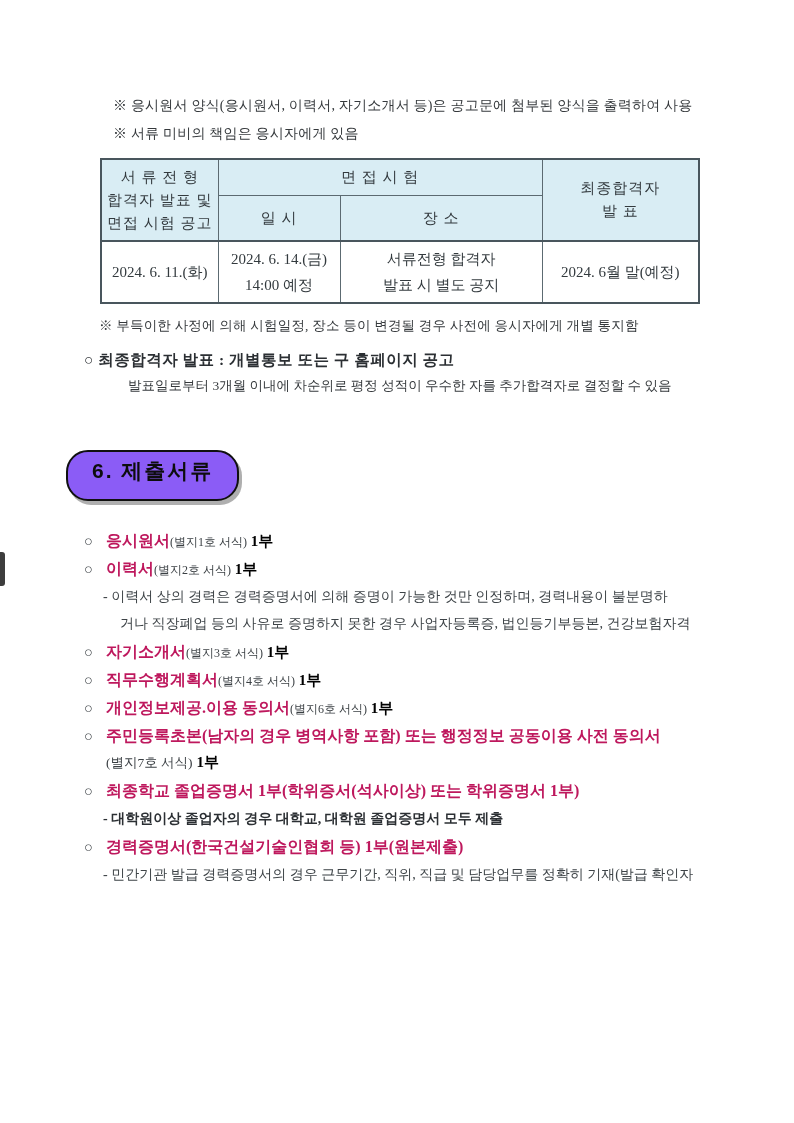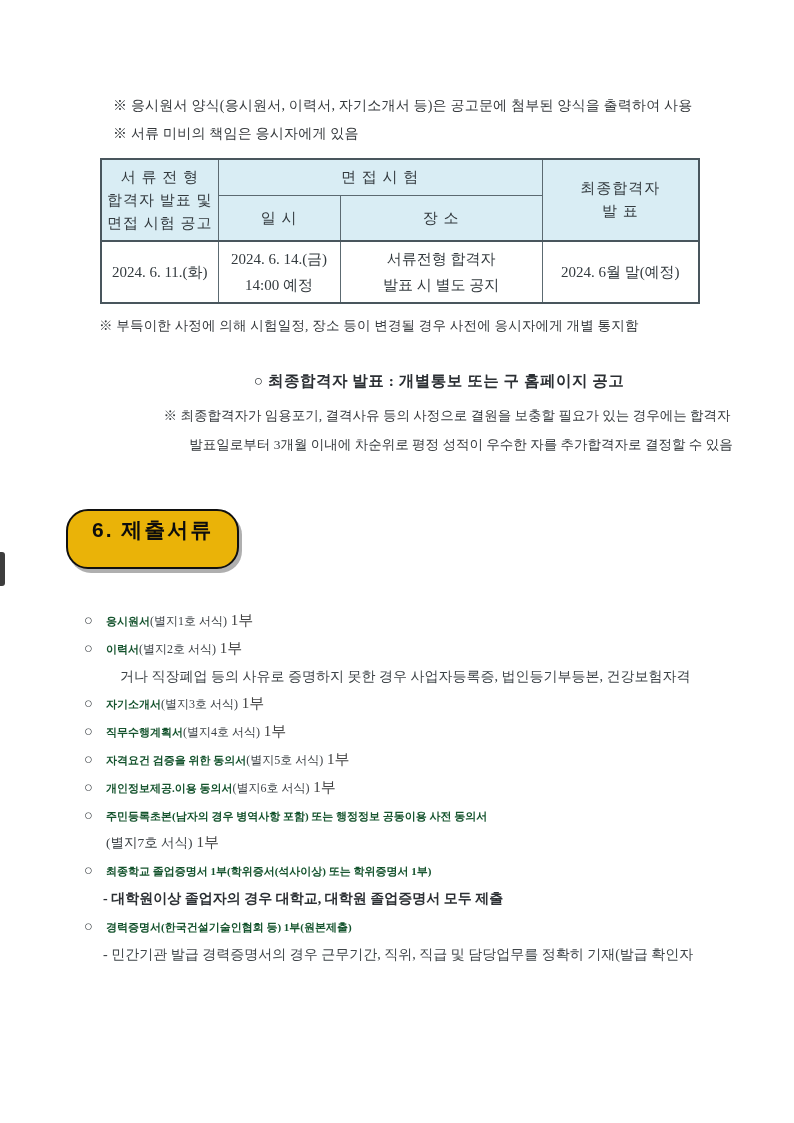--- a/index.html
+++ b/index.html
@@ -53,50 +53,50 @@
   table.schedule tr.hr1 td{height:33px;}
   table.schedule tr.hr2 td{height:42px;}
   table.schedule tr.data td{height:58px;border-top:2px solid #49565d;line-height:26px;}
   
   .table-note{
     margin:13px 0 0 99px;
     font-size:13.5px;
     letter-spacing:0.2px;
   }
   
-  .final-block{margin-top:36px;text-align:center;}
+  .final-block{margin-top:15px;}
   .final-note1{margin:9px 0 0 100px;font-size:13.5px;line-height:29px;}
   .final-note2{margin:0 0 0 128px;font-size:13.5px;line-height:29px;}
   
   .pill{
     display:inline-block;
-    margin:50px 0 12px 66px;
-    padding:5px 24px 23px 24px;
+    margin:50px 0 0 66px;
+    padding:5px 24px 14px 24px;
     border:2.5px solid #101010;
     border-radius:22px;
-    background:#eab308;
+    background:#8b5cf6;
     box-shadow:3px 4px 0 rgba(110,110,110,0.55);
     font-family:"Liberation Sans","DejaVu Sans",sans-serif;
     font-weight:800;
     font-size:21px;
     letter-spacing:2px;
     color:#0d0d0d;
   }
   
   .doc-list{
     margin:26px 55px 0 84px;
     font-size:14.5px;
     line-height:27.8px;
     white-space:nowrap;
   }
   .doc-list .line{height:27.8px;}
   .bullet{display:inline-block;width:22px;color:#3a3f43;}
-  .title{font-weight:bold;font-size:11px;color:#14532d;}
+  .title{font-weight:bold;font-size:16px;color:#be185d;}
   .form{font-size:12px;color:#3a3f43;}
-  .tail{font-weight:normal;font-size:15px;color:#404040;}
+  .tail{font-weight:bold;font-size:15px;color:#000000;}
   .sub{padding-left:19px;font-size:14px;color:#3d4347;}
   .subcont{padding-left:36px;font-size:14px;color:#3d4347;}
   .itemcont{padding-left:22px;font-size:14px;}
   .itemcont .form{font-size:13.5px;}
   .bold{font-weight:bold;color:#2b2f33;}
   
   .scan-mark{
     position:absolute;left:0;top:552px;width:5px;height:34px;
     background:#1b1b1b;border-radius:0 3px 3px 0;opacity:.85;
   }
@@ -145,52 +145,51 @@
       <td>2024. 6월 말(예정)</td>
     </tr>
   </tbody>
     </table>
 
   <div class="table-note">※ 부득이한 사정에 의해 시험일정, 장소 등이 변경될 경우 사전에 응시자에게 개별 통지함</div>
 
   
   <div class="final-block">
     <div class="sec-heading" style="margin-top:0">○ 최종합격자 발표 : 개별통보 또는 구 홈페이지 공고</div>
-    <div class="final-note1">※ 최종합격자가 임용포기, 결격사유 등의 사정으로 결원을 보충할 필요가 있는 경우에는 합격자</div>
     <div class="final-note2">발표일로부터 3개월 이내에 차순위로 평정 성적이 우수한 자를 추가합격자로 결정할 수 있음</div>
   </div>
 
   
   <div class="pill">6. 제출서류</div>
 
   
   <div class="doc-list">
 
     <div class="line">
       <span class="bullet">○</span><span class="title">응시원서</span><span class="form">(별지1호 서식)</span><span class="tail"> 1부</span>
     </div>
 
 
     <div class="line">
       <span class="bullet">○</span><span class="title">이력서</span><span class="form">(별지2호 서식)</span><span class="tail"> 1부</span>
     </div>
 
+    <div class="line sub">
+      <span>-</span><span> 이력서 상의 경력은 경력증명서에 의해 증명이 가능한 것만 인정하며, 경력내용이 불분명하</span>
+    </div>
     <div class="line subcont">거나 직장폐업 등의 사유로 증명하지 못한 경우 사업자등록증, 법인등기부등본, 건강보험자격</div>
 
     <div class="line">
       <span class="bullet">○</span><span class="title">자기소개서</span><span class="form">(별지3호 서식)</span><span class="tail"> 1부</span>
     </div>
 
     <div class="line">
       <span class="bullet">○</span><span class="title">직무수행계획서</span><span class="form">(별지4호 서식)</span><span class="tail"> 1부</span>
     </div>
 
-    <div class="line">
-      <span class="bullet">○</span><span class="title">자격요건 검증을 위한 동의서</span><span class="form">(별지5호 서식)</span><span class="tail"> 1부</span>
-    </div>
 
     <div class="line">
       <span class="bullet">○</span><span class="title">개인정보제공.이용 동의서</span><span class="form">(별지6호 서식)</span><span class="tail"> 1부</span>
     </div>
 
     <div class="line">
       <span class="bullet">○</span><span class="title">주민등록초본(남자의 경우 병역사항 포함) 또는 행정정보 공동이용 사전 동의서</span>
     </div>
     <div class="line itemcont">
       <span class="form">(별지7호 서식)</span><span class="tail"> 1부</span>

